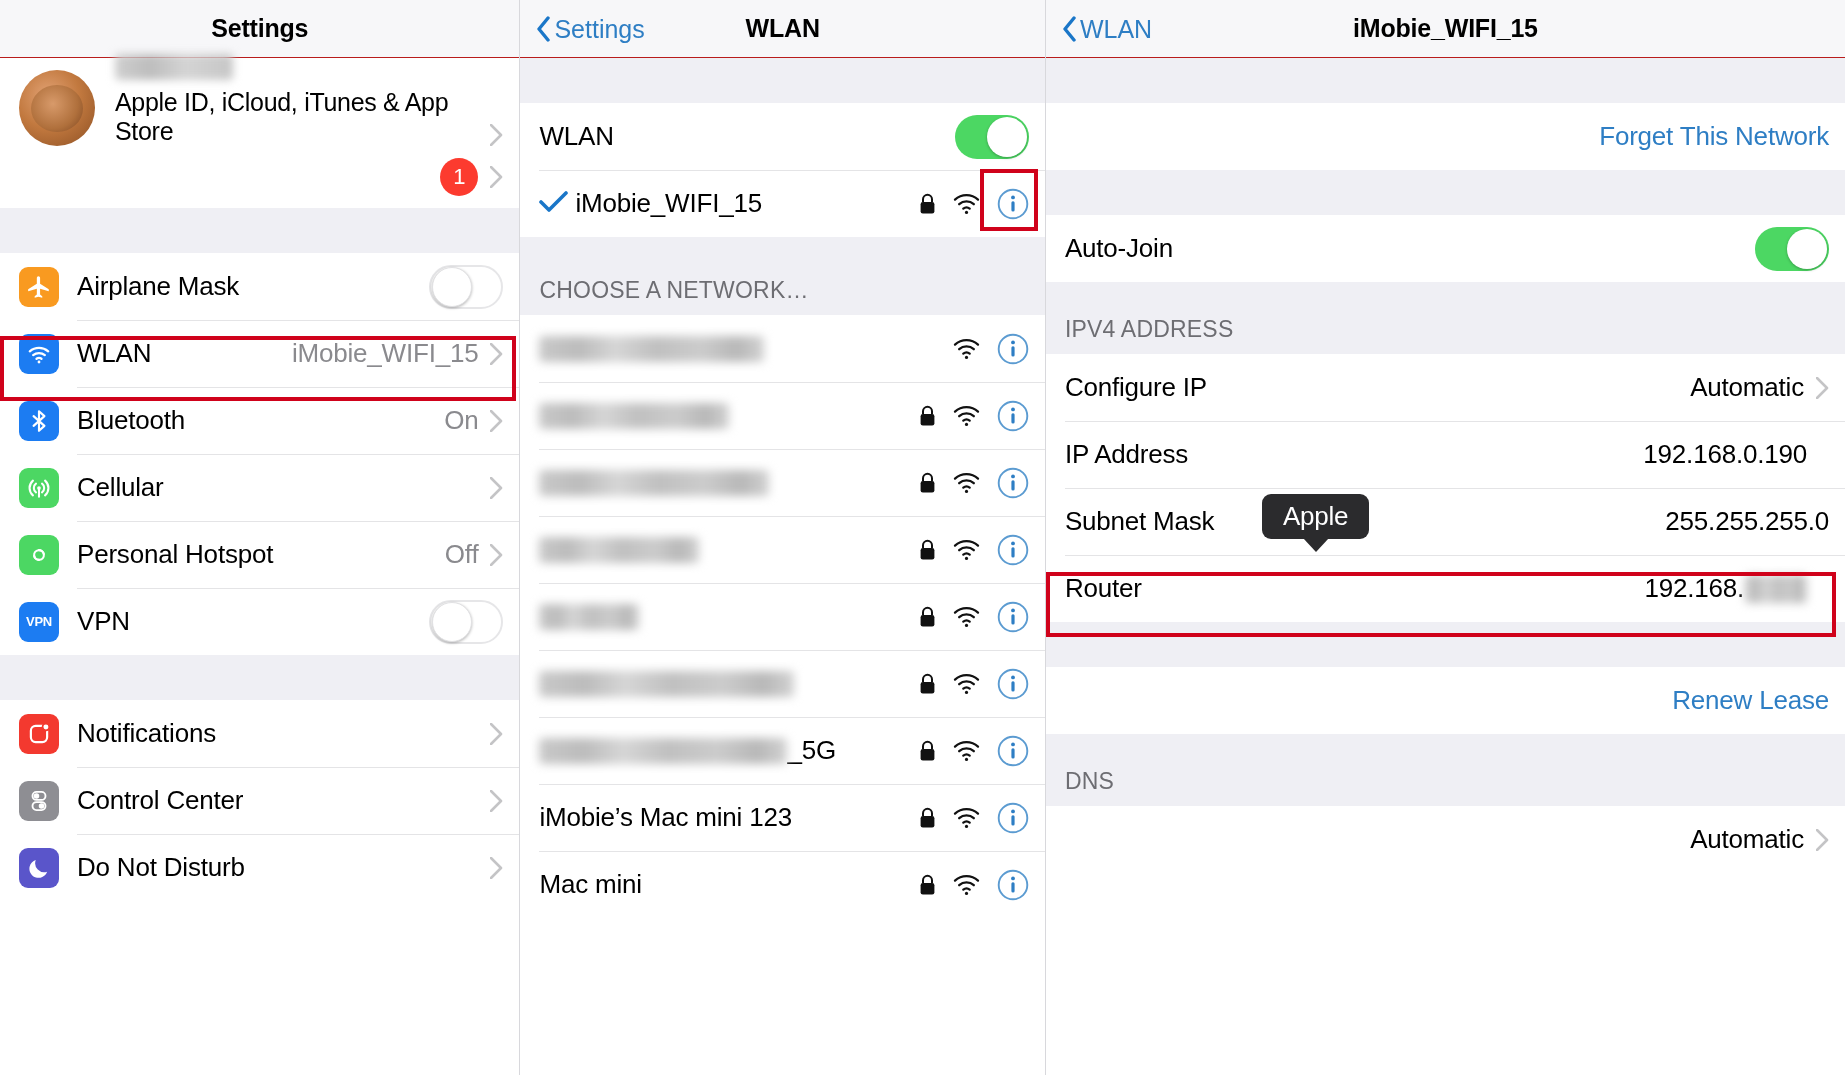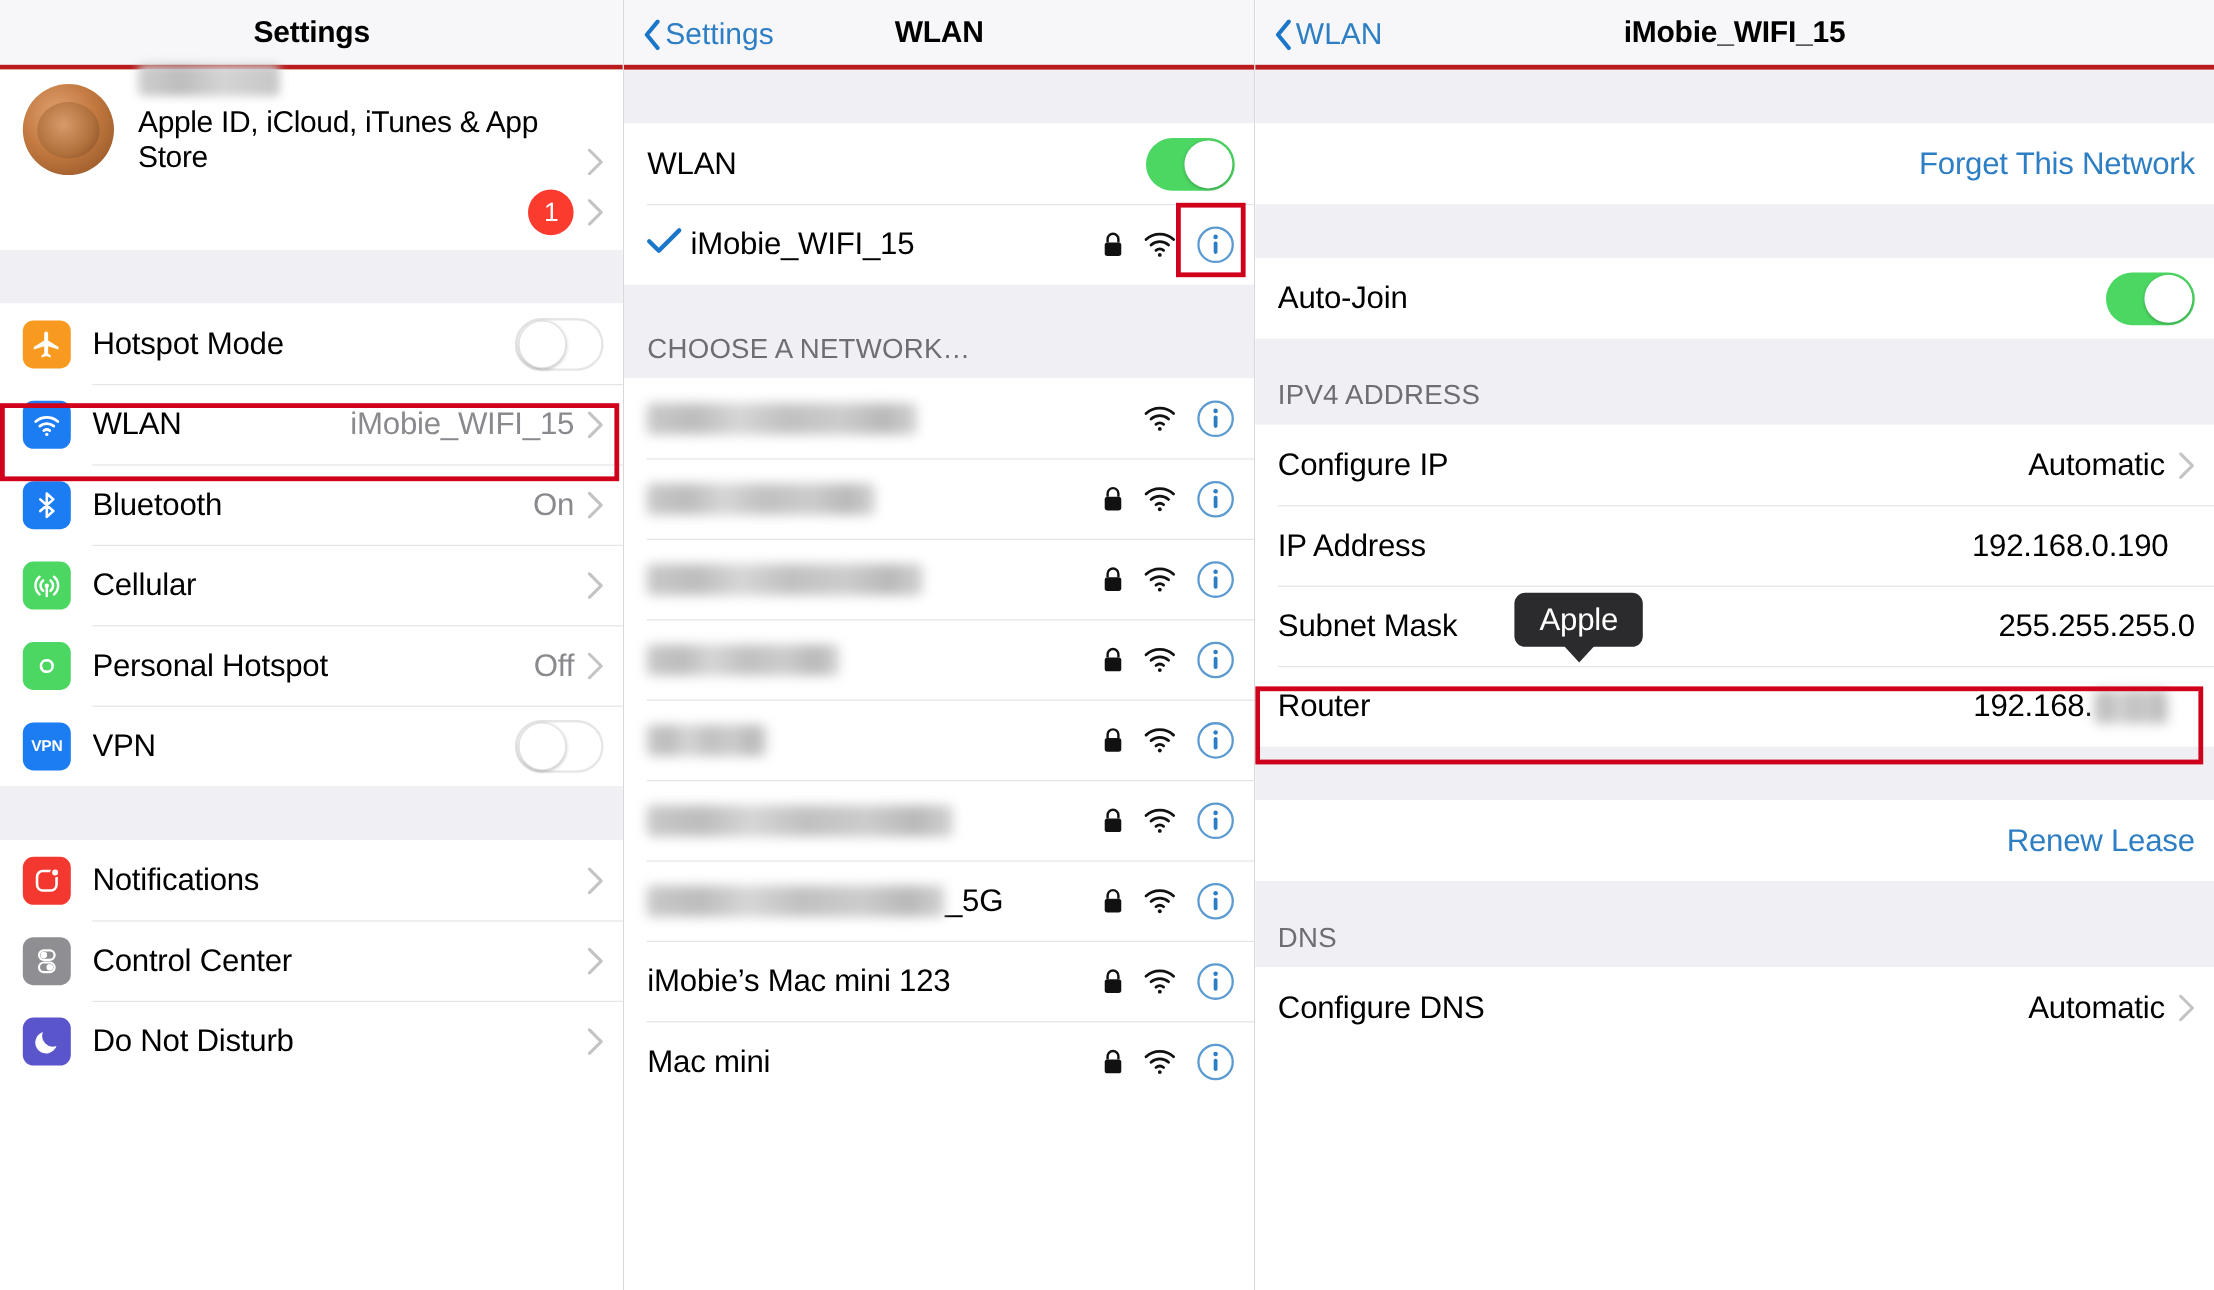--- a/index.html
+++ b/index.html
@@ -16,21 +16,21 @@
   #panel-settings { width:520px; }
   #panel-wlan { width:525px; }
   #panel-detail { width:800px; }
 
   .divider-v { width:1px; background:#d8d8dc; height:1075px; flex:0 0 1px; }
 
   
   .navbar {
     height:58px; background:#f7f7f9;
     display:flex; align-items:center; position:relative;
-    border-bottom:4px solid #b91c1c;
+    border-bottom:1px solid #b91c1c;
   }
   .nav-title {
     width:100%; text-align:center;
     font-size:25px; font-weight:bold; color:#000;
     letter-spacing:-0.2px;
   }
   .nav-back {
     position:absolute; left:16px; top:0; height:58px;
     display:flex; align-items:center; gap:3px;
     color:#2e7ec4; font-size:25px; cursor:pointer;
@@ -205,21 +205,21 @@
     <div class="gap" style="height:45px;"></div>
 
     <div class="grp">
 
       <div class="row inset">
         <div class="appicon" style="background:#f99a20;">
           <svg width="26" height="26" viewBox="0 0 24 24" fill="#fff">
               <path d="M21 16v-2l-8-5V3.5a1.5 1.5 0 0 0-3 0V9l-8 5v2l8-2.5V19l-2 1.5V22l3.5-1 3.5 1v-1.5L13 19v-5.5L21 16z"></path>
             </svg>
         </div>
-        <div class="row-label">Hotspot Mode</div>
+        <div class="row-label">Airplane Mask</div>
         <div class="toggle off">
             <div class="knob"></div>
           </div>
       </div>
 
       <div class="row inset">
         <div class="appicon" style="background:#1c7cf2;">
           <svg width="26" height="26" viewBox="0 0 24 24" fill="none" stroke="#fff" stroke-width="2.1" stroke-linecap="round">
             <path d="M3.5 9.5a13 13 0 0 1 17 0"></path>
               <path d="M6.6 13a8.6 8.6 0 0 1 10.8 0"></path>
@@ -699,21 +699,20 @@
     <div class="grp">
       <div class="row link-row">
         <div class="row-label">Renew Lease</div>
       </div>
     </div>
 
     <div class="sec-header" style="height:72px;">DNS</div>
 
     <div class="grp">
       <div class="row">
-        <div class="row-label">Configure DNS</div>
         <div class="row-value dark">Automatic</div>
         <div class="chev">
           <svg width="13" height="22" viewBox="0 0 13 22">
               <polyline points="1,1 11,11 1,21" fill="none" stroke="#c4c4c6" stroke-width="2.6" stroke-linecap="round" stroke-linejoin="round"></polyline>
             </svg>
         </div>
       </div>
     </div>
 
     <div class="copy-tip" style="left:216px; top:494px;">Apple</div>

